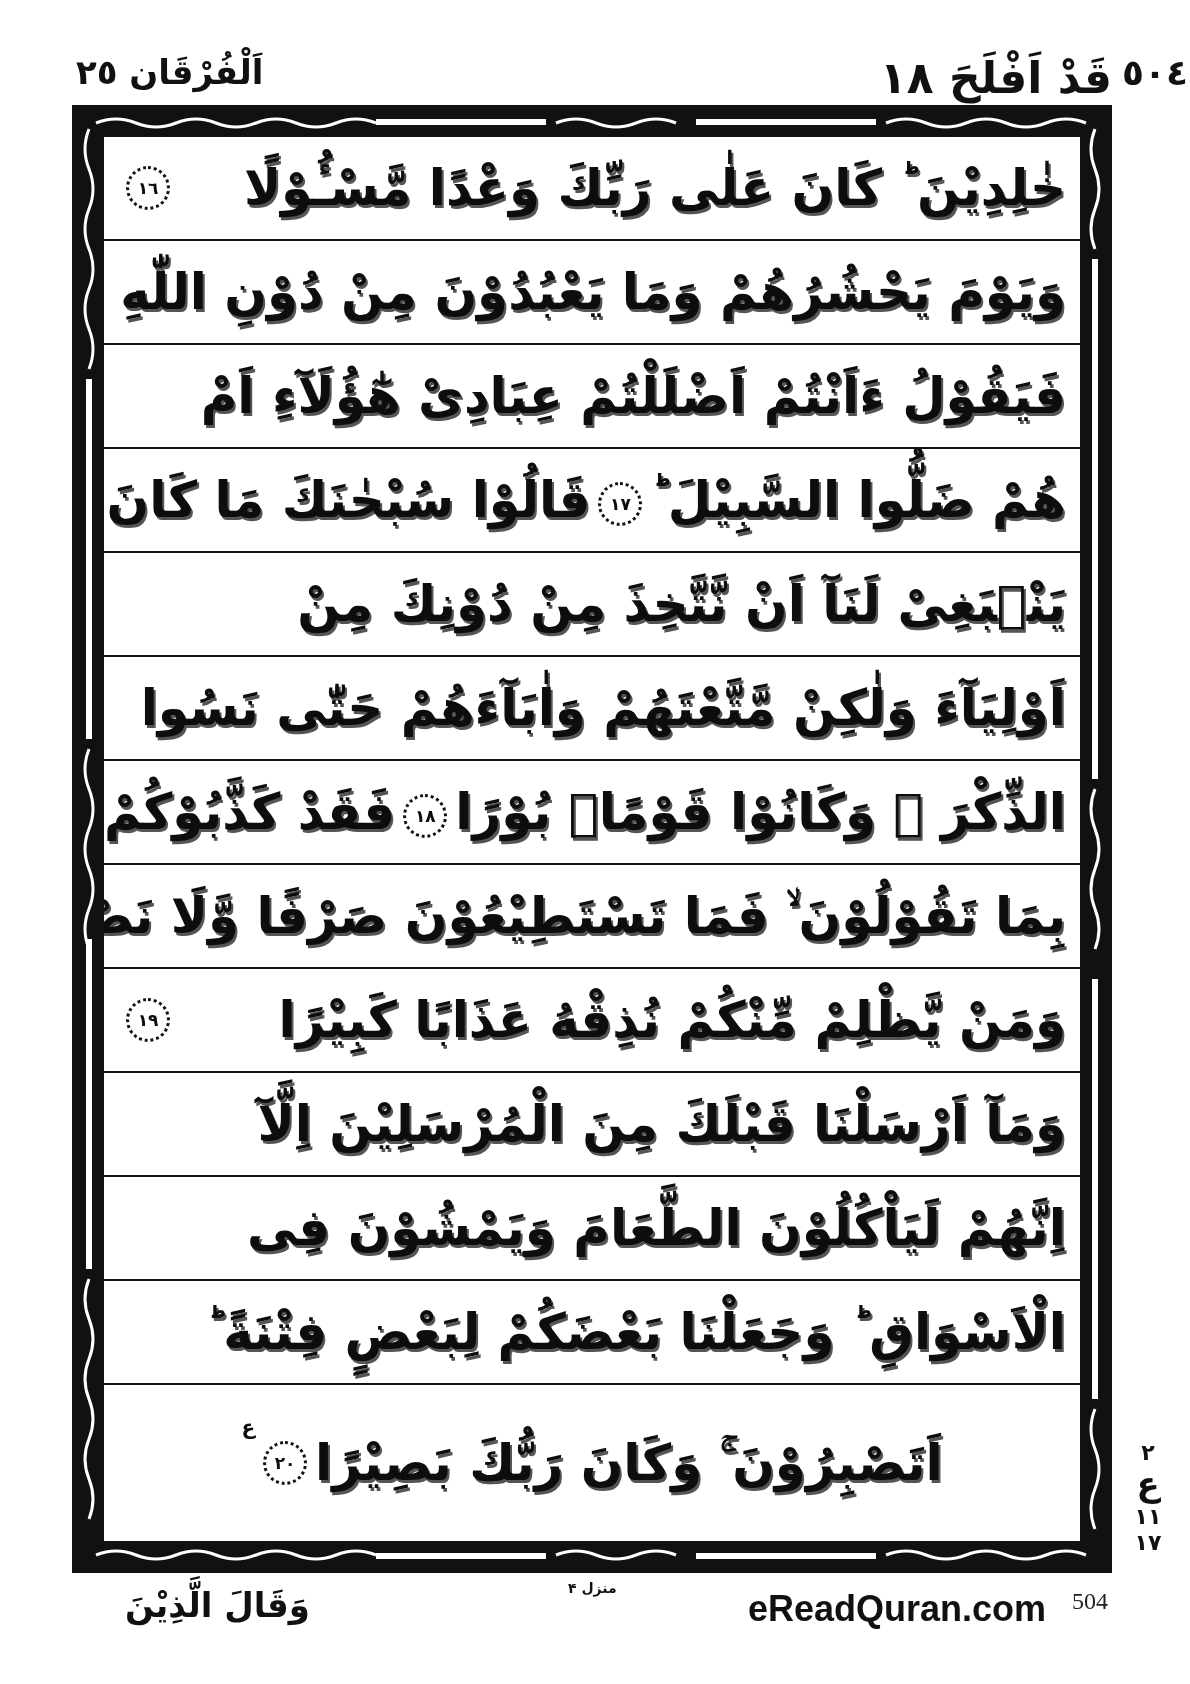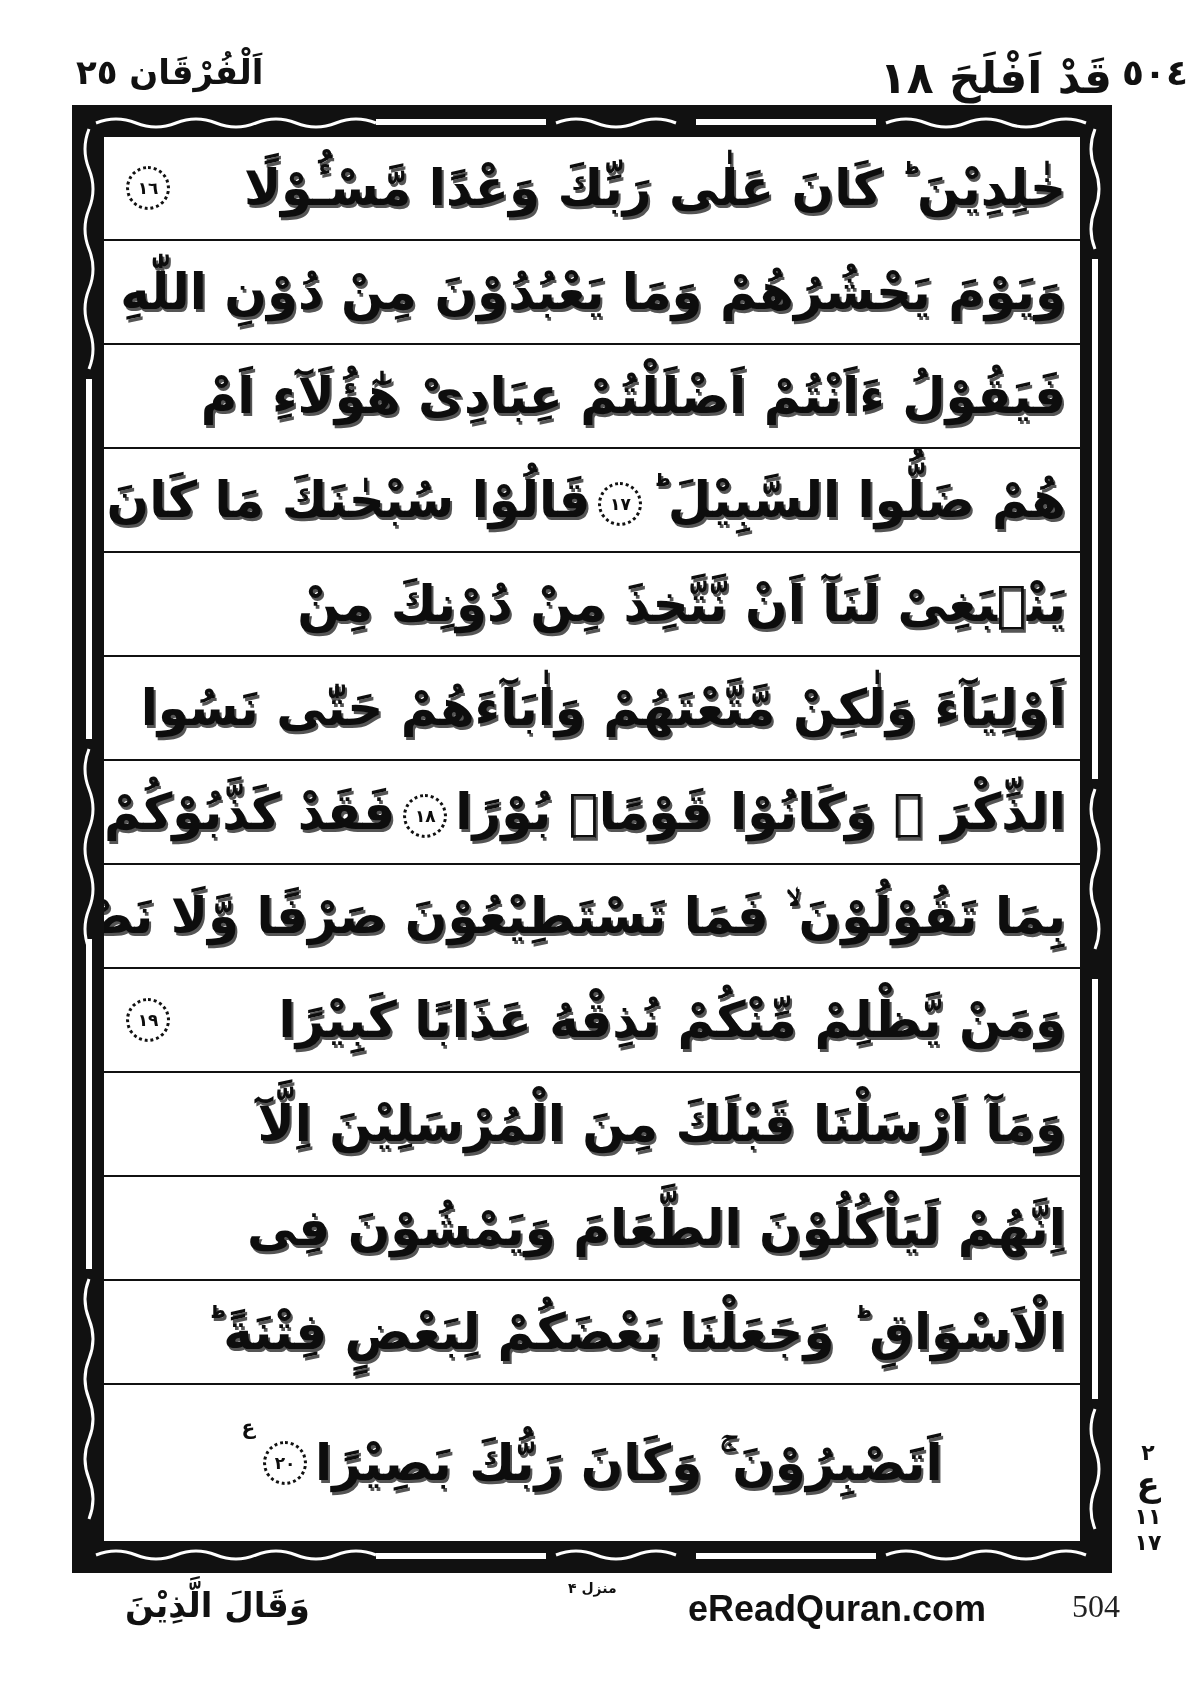--- a/index.html
+++ b/index.html
@@ -40,22 +40,22 @@
   .ruku {
     position: absolute; left: 1128px; top: 1440px; width: 40px;
     display: flex; flex-direction: column; align-items: center; font-weight: bold; color: #111;
   }
   .ruku span { font-size: 22px; line-height: 1.15; }
   .ruku .ain { font-size: 34px; }
 
   .ftr { position: absolute; color: #111; }
   .ftr-catch { left: 82px; top: 1585px; font-size: 34px; font-weight: bold; direction: rtl; margin-left: 43px; }
   .ftr-manzil { left: 540px; top: 1580px; font-size: 14px; font-weight: bold; direction: rtl; margin-left: 28px; }
-  .ftr-site { left: 688px; top: 1588px; font-family: "Liberation Sans", sans-serif; font-size: 36px; font-weight: bold; color: #111; }
-  .ftr-num { left: 1072px; top: 1588px; font-family: "Liberation Serif", serif; font-size: 32px; color: #222; }
+  .ftr-site { left: 748px; top: 1588px; font-family: "Liberation Sans", sans-serif; font-size: 36px; font-weight: bold; color: #111; }
+  .ftr-num { left: 1072px; top: 1588px; font-family: "Liberation Serif", serif; font-size: 24px; color: #222; }
 </style>
 </head>
 <body>
 
 <div class="hdr hdr-surah">اَلْفُرْقَان ٢٥</div>
 <div class="hdr hdr-page">٥٠٤</div>
 <div class="hdr hdr-para">قَدْ اَفْلَحَ ١٨</div>
 
 <div class="frame">
   <div class="frame-inner-line"></div>

